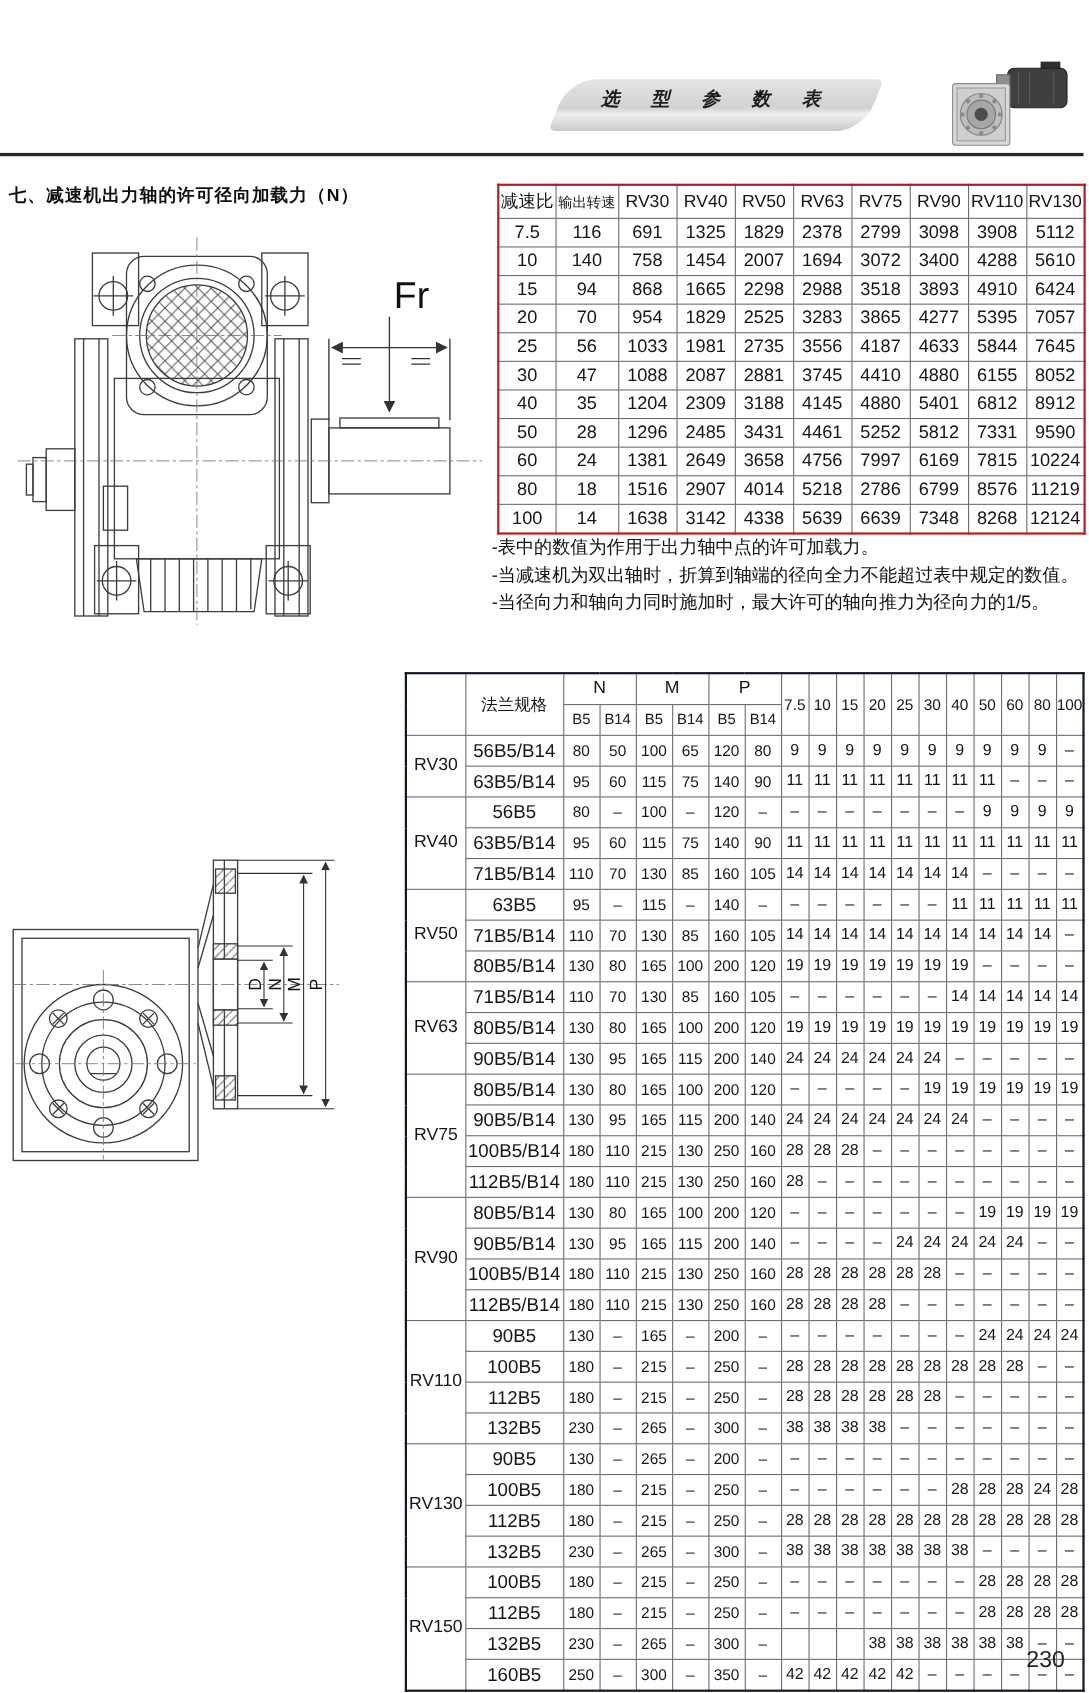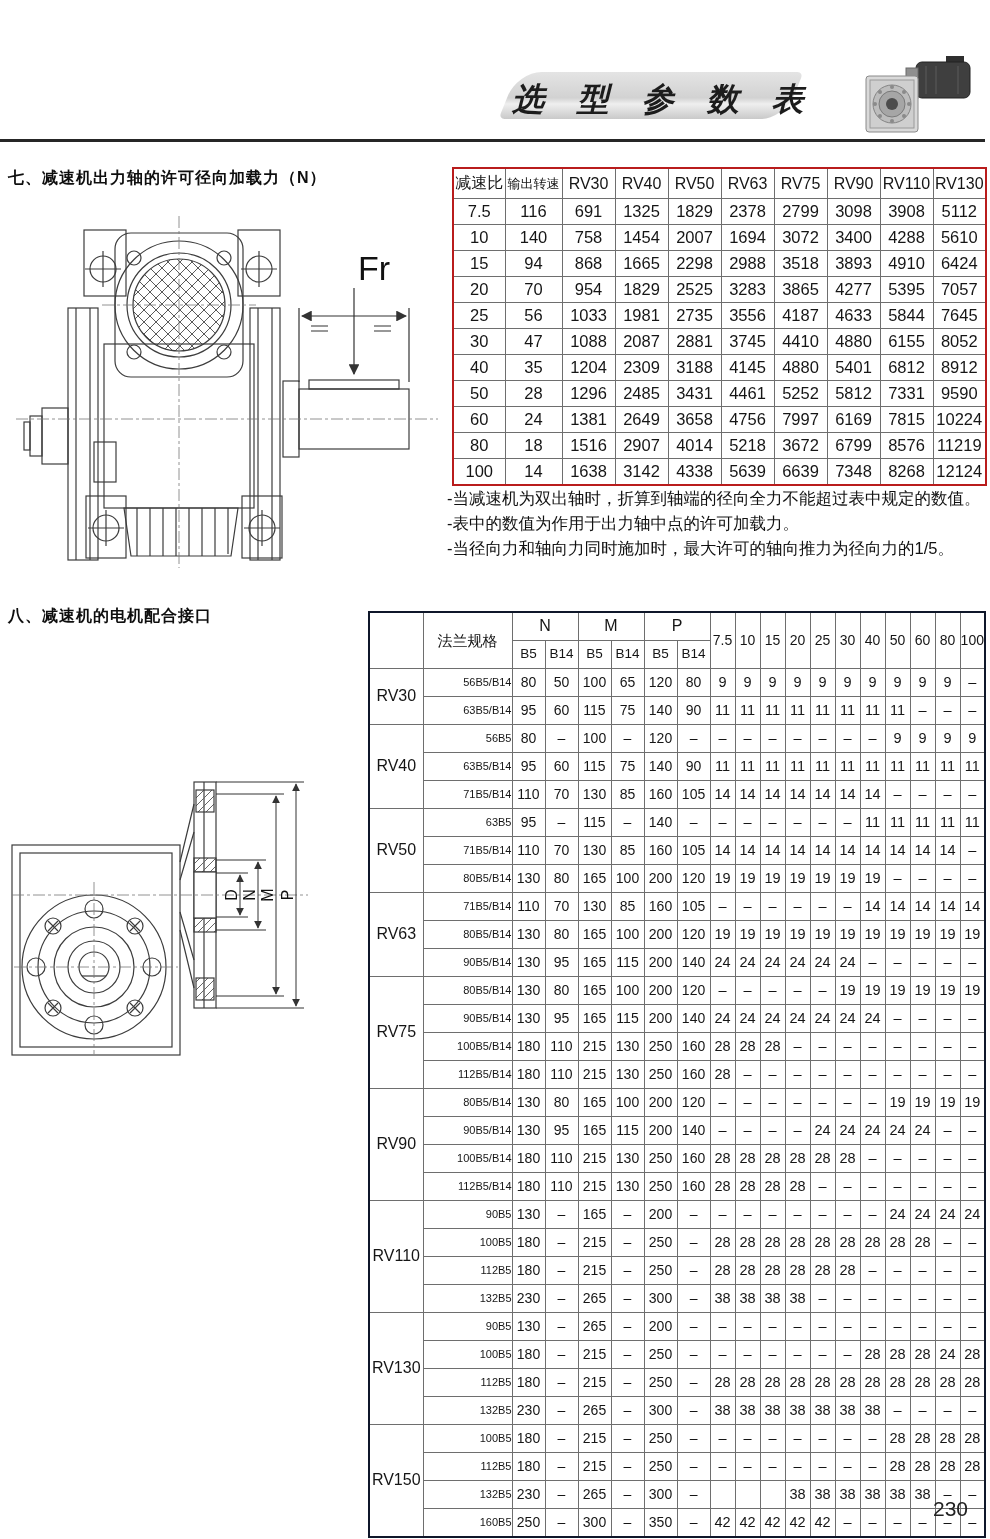--- a/index.html
+++ b/index.html
@@ -3,21 +3,21 @@
 <meta charset="utf-8">
 <style>
   html,body{margin:0;padding:0;background:#fff;}
   #page{position:relative;width:990px;height:1539px;background:#fff;overflow:hidden;
         font-family:"Liberation Sans","DejaVu Sans",sans-serif;color:#151515;}
   
   .banner-bg{position:absolute;left:508px;top:72px;width:286px;height:47px;
      background:linear-gradient(180deg,#e4e4e4 0%,#d2d2d2 55%,#efefef 68%,#c9c9c9 100%);
      transform:skewX(-22deg);border-radius:24px 6px 24px 6px;}
   .banner-text{position:absolute;left:512px;top:78px;width:280px;text-align:center;
-     font-size:32px;font-weight:bold;font-style:italic;letter-spacing:12px;color:#1c1c1c;white-space:nowrap;}
+     font-size:17px;font-weight:bold;font-style:italic;letter-spacing:12px;color:#1c1c1c;white-space:nowrap;}
   .rule{position:absolute;left:0;top:139px;width:985px;height:3px;background:#262626;}
   .pagenum{position:absolute;left:933px;top:1497px;font-size:21px;color:#222;}
   
   .sec-title{position:absolute;font-size:16px;font-weight:bold;color:#0e0e0e;letter-spacing:1px;white-space:nowrap;}
   #sec7-title{left:8px;top:168px;}
   #sec8-title{left:8px;top:606px;}
   
   .notes{position:absolute;left:447px;top:486px;font-size:16.5px;line-height:25px;color:#111;white-space:nowrap;}
   
   table{border-collapse:collapse;table-layout:fixed;text-align:center;}
@@ -25,21 +25,21 @@
   #t1 th,#t1 td{border:1px solid #6e6e6e;padding:0;height:25px;font-weight:normal;}
   #t1 th{height:29px;font-size:16px;}
   #t1 .th-small{font-size:13px;}
   #t2{position:absolute;left:368px;top:611px;width:618px;font-size:15px;border:2px solid #0f172a;}
   #t2 th,#t2 td{border:1px solid #6e6e6e;padding:0;font-weight:normal;height:27px;line-height:1.05;}
   #t2 .dimgroup-h{font-size:16px;}
   #t2 .sub-h{font-size:13.5px;margin-left:44px;}
   #t2 .ratio-h{font-size:14px;}
   #t2 .flange-h{font-size:15px;}
   #t2 .model-cell{font-size:16px;}
-  #t2 .flange-cell{font-size:11px;text-align:right;}
+  #t2 .flange-cell{font-size:17px;}
   #t2 .dim-cell{font-size:14px;}
   #t2 .ratio-cell{font-size:14.5px;}
   .fig{position:absolute;}
   svg text{font-family:"Liberation Sans","DejaVu Sans",sans-serif;}
 </style>
 </head>
 <body>
 
 <div id="page">
 
@@ -279,47 +279,46 @@
           <td>7815</td>
           <td>10224</td>
         </tr>
         <tr>
           <td>80</td>
           <td>18</td>
           <td>1516</td>
           <td>2907</td>
           <td>4014</td>
           <td>5218</td>
-          <td>3672</td>
+          <td>2786</td>
           <td>6799</td>
           <td>8576</td>
           <td>11219</td>
         </tr>
         <tr>
           <td>100</td>
           <td>14</td>
           <td>1638</td>
           <td>3142</td>
           <td>4338</td>
           <td>5639</td>
           <td>6639</td>
           <td>7348</td>
           <td>8268</td>
           <td>12124</td>
         </tr>
       </tbody>
     </table>
 
   <div class="notes">
+    <div>-表中的数值为作用于出力轴中点的许可加载力。</div>
     <div>-当减速机为双出轴时，折算到轴端的径向全力不能超过表中规定的数值。</div>
-    <div>-表中的数值为作用于出力轴中点的许可加载力。</div>
     <div>-当径向力和轴向力同时施加时，最大许可的轴向推力为径向力的1/5。</div>
   </div>
 
-  <div id="sec8-title" class="sec-title">八、减速机的电机配合接口</div>
 
   <svg class="fig" style="left:8px;top:762px;" width="340" height="322" viewBox="0 0 340 322">
     <defs>
       <pattern id="h2" width="8" height="8" patternUnits="userSpaceOnUse">
         <path d="M0,8 L8,0" stroke="#666" stroke-width="1"></path>
       </pattern>
       <marker id="ah2" viewBox="0 0 10 10" refX="9" refY="5" markerWidth="8" markerHeight="8" orient="auto-start-reverse">
         <path d="M0,0 L10,5 L0,10 z" fill="#333"></path>
       </marker>
     </defs>

